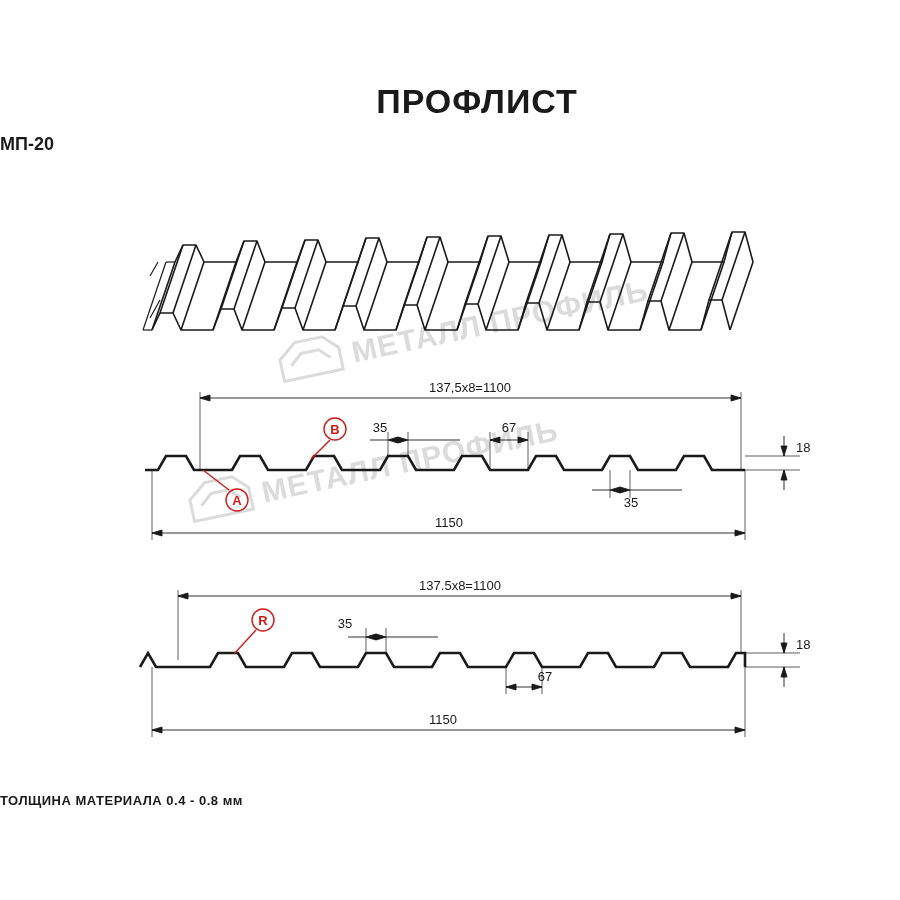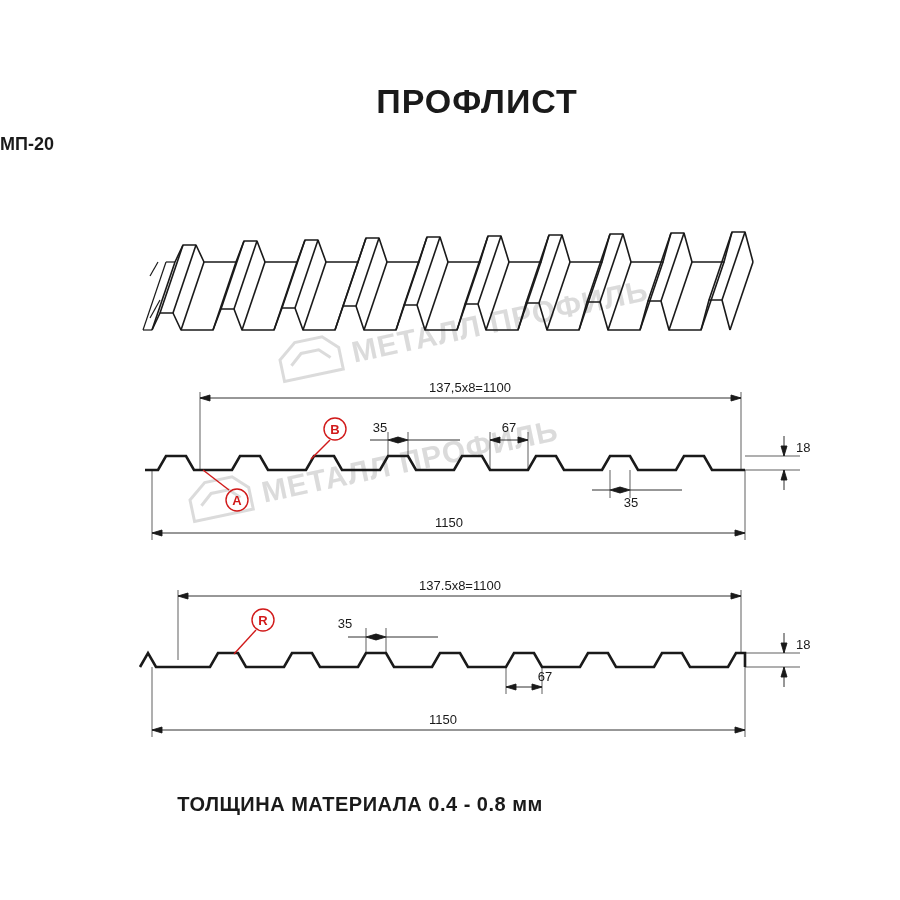--- a/index.html
+++ b/index.html
@@ -39,22 +39,21 @@
     width: 900px;
     text-align: left;
     font-size: 18px;
     font-weight: bold;
   }
   .footnote {
     position: absolute;
     left: 0;
     top: 793px;
     width: 720px;
-    text-align: center;
-    font-size: 20px;
+    font-size: 13px;
     font-weight: bold;
     letter-spacing: 0.5px;
   }
   svg text {
     font-family: "Liberation Sans", sans-serif;
   }
   .dim-label {
     font-size: 13px;
     fill: #1a1a1a;
   }

